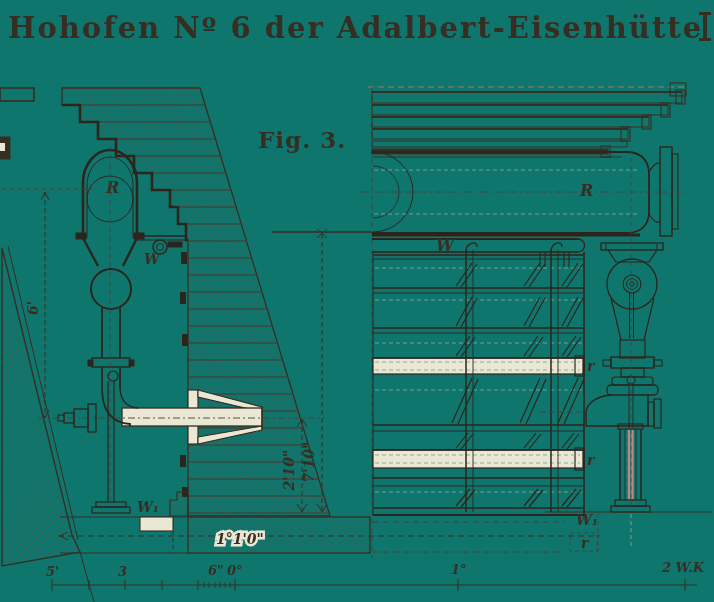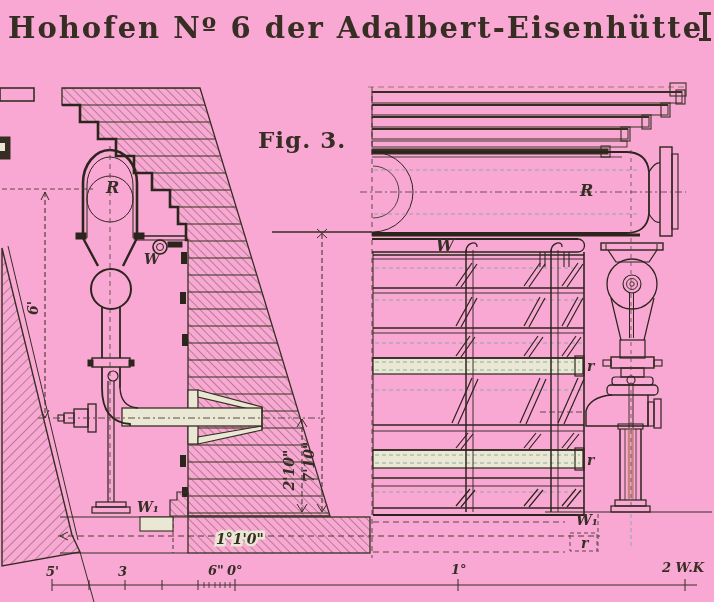--- a/index.html
+++ b/index.html
@@ -1,16 +1,16 @@
 <!DOCTYPE html>
 <html><head>
 <meta charset="utf-8">
 <style>
   html,body{margin:0;padding:0;background:#b9b6a5;}
-  .sheet{position:relative;width:714px;height:602px;background:#f9a8d4;overflow:hidden;
+  .sheet{position:relative;width:714px;height:602px;background:#0f766e;overflow:hidden;
          font-family:"DejaVu Serif","Liberation Serif",serif;}
   svg{position:absolute;left:0;top:0;}
   text{fill:#362e23;}
   .title-t{font-weight:bold;font-size:29px;letter-spacing:2px;}
   .fig-t{font-weight:bold;font-size:23px;letter-spacing:1px;}
   .lbl{font-style:italic;font-weight:bold;font-size:16px;}
   .lbl-s{font-style:italic;font-weight:bold;font-size:14px;}
   .dim{font-style:italic;font-weight:bold;font-size:14px;}
   .halo{paint-order:stroke;stroke:#eae7d4;stroke-width:5px;}
   .scale-t{font-style:italic;font-weight:bold;font-size:13px;}

